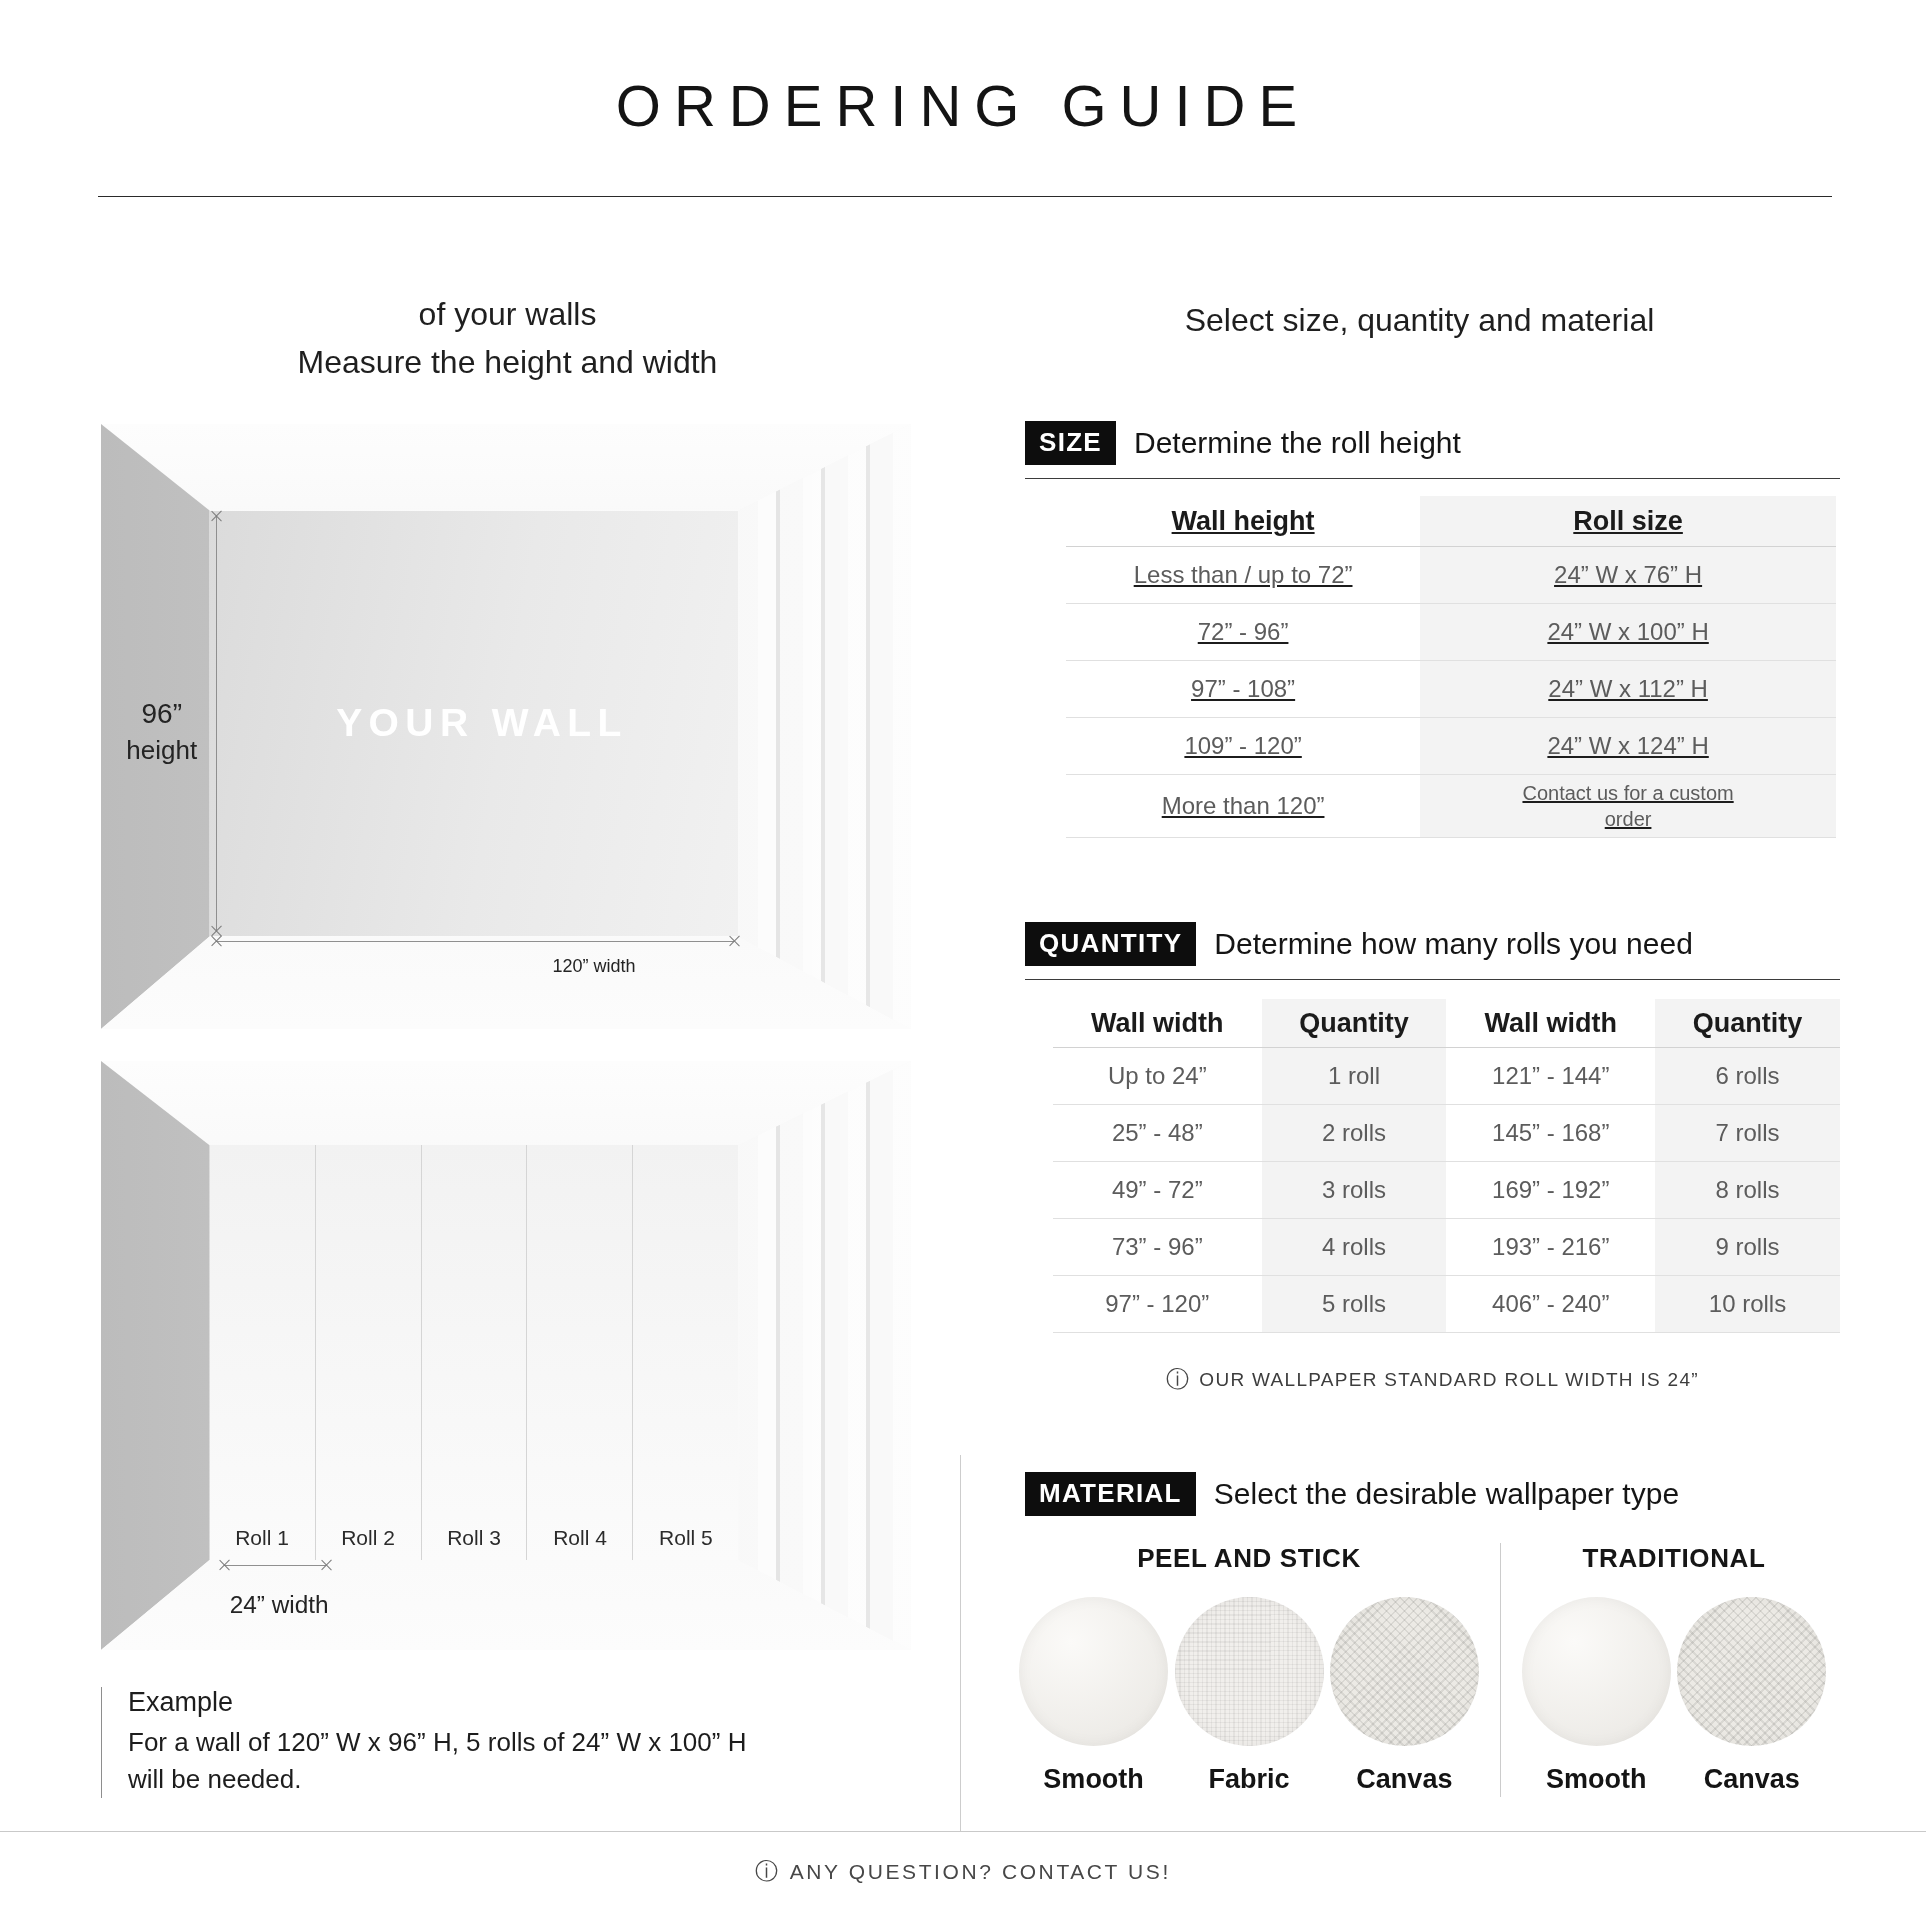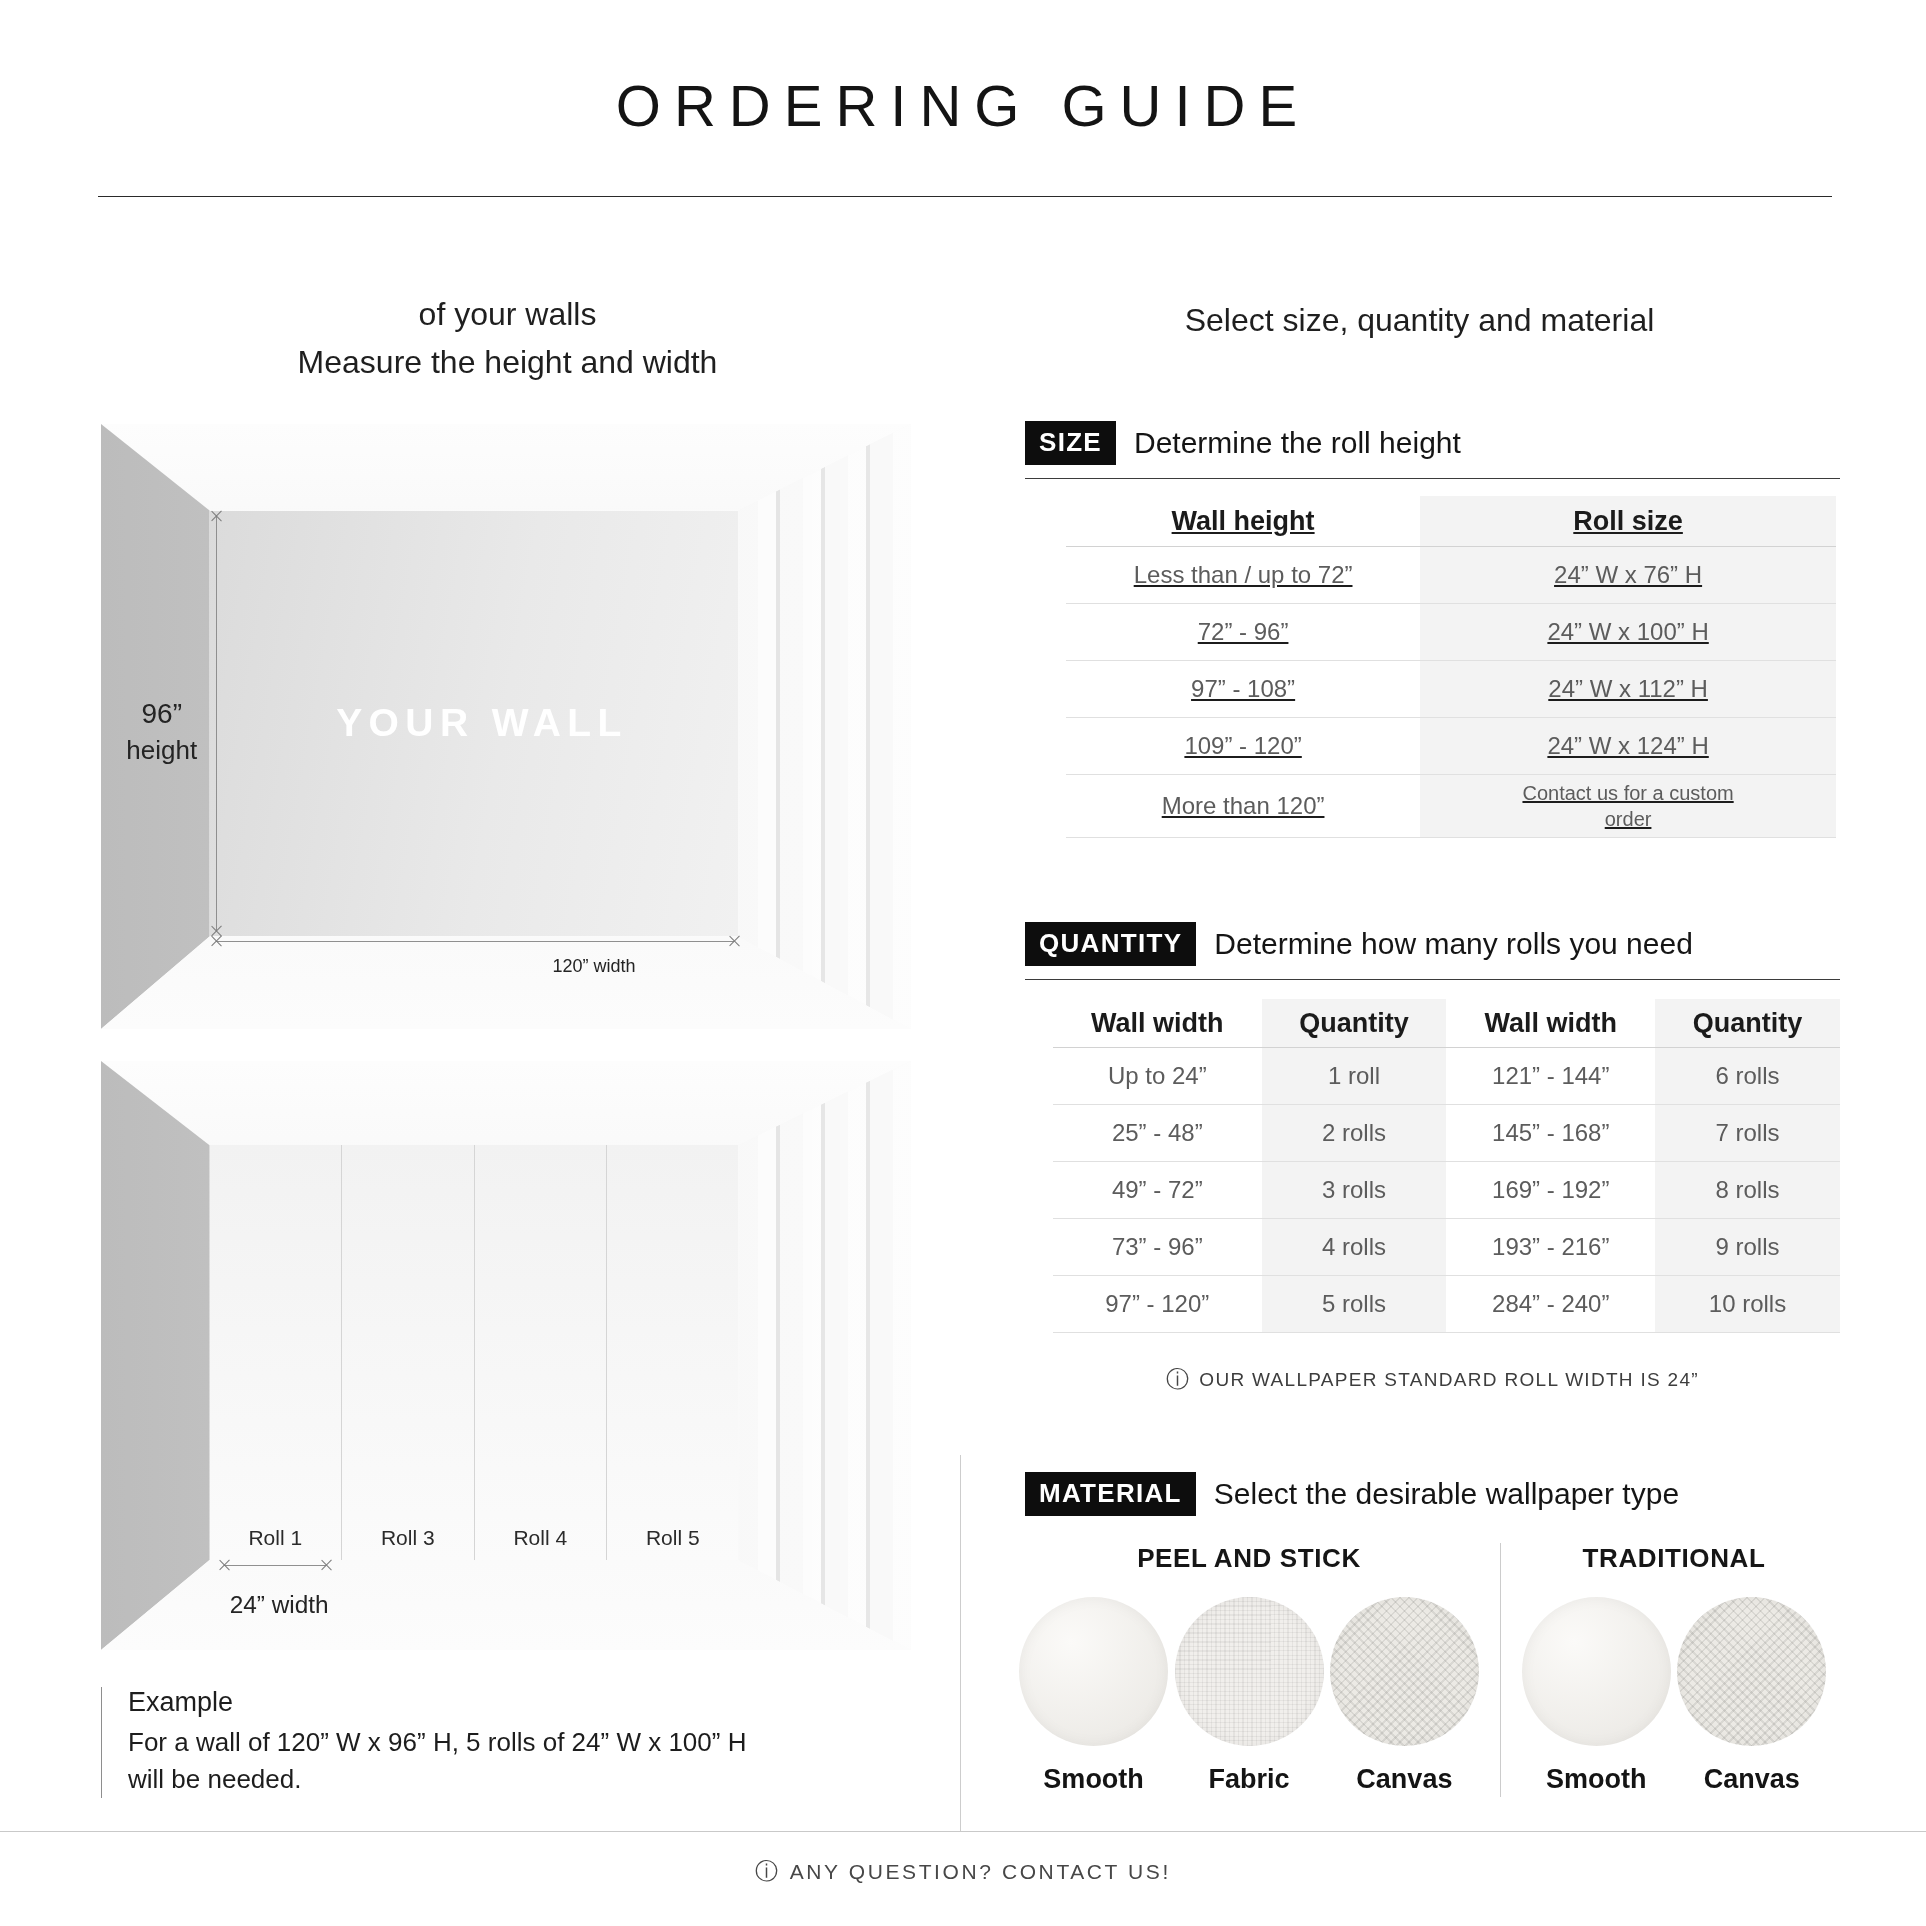--- a/index.html
+++ b/index.html
@@ -159,20 +159,23 @@
     <div class="r-ceiling"></div>
     <div class="r-leftwall"></div>
     <div class="r-floor"></div>
     <div class="r-window"></div>
     <div class="r-backwall"></div>
     <div class="r-panels">
       <div class="r-panel">
         <div class="r-panel-label">Roll 1</div>
       </div>
       <div class="r-panel">
+        <div class="r-panel-label">Roll 2</div>
+      </div>
+      <div class="r-panel">
         <div class="r-panel-label">Roll 3</div>
       </div>
       <div class="r-panel">
         <div class="r-panel-label">Roll 4</div>
       </div>
       <div class="r-panel">
         <div class="r-panel-label">Roll 5</div>
       </div>
     </div>
     <div class="measure-h2"></div>
@@ -233,21 +236,21 @@
     <div>169” - 192”</div>
     <div>8 rolls</div>
 
     <div>73” - 96”</div>
     <div>4 rolls</div>
     <div>193” - 216”</div>
     <div>9 rolls</div>
 
     <div>97” - 120”</div>
     <div>5 rolls</div>
-    <div>284” - 240”</div>
+    <div>406” - 240”</div>
     <div>10 rolls</div>
   </div>
 
   <div class="qty-note">
     <span class="info-glyph">ⓘ</span>
     <span>OUR WALLPAPER STANDARD ROLL WIDTH IS 24”</span>
   </div>
 
   <div class="sec-head mat-head">
     <span class="badge">MATERIAL</span>

